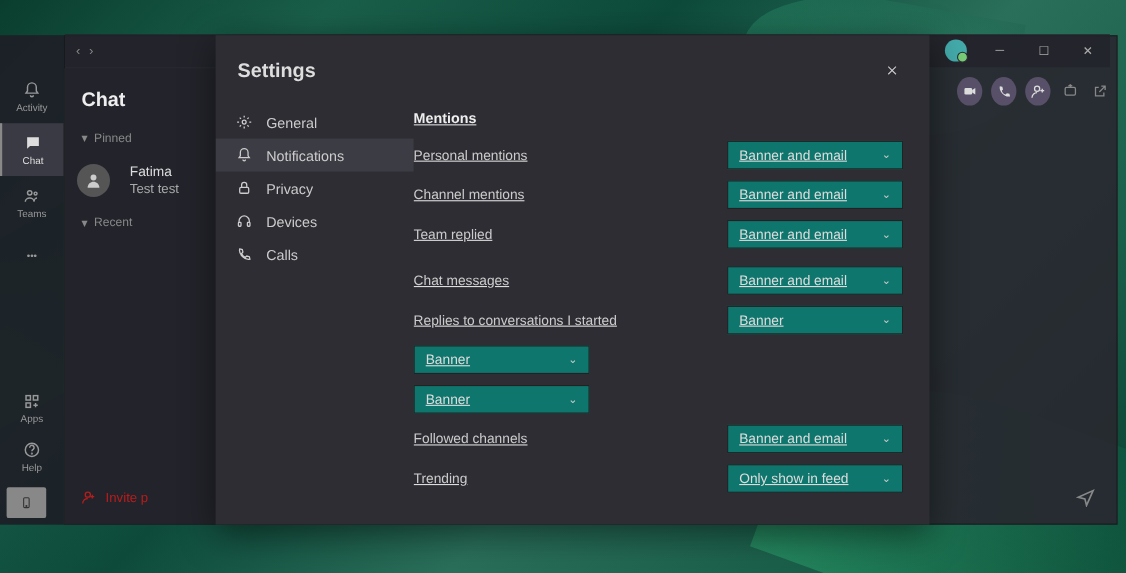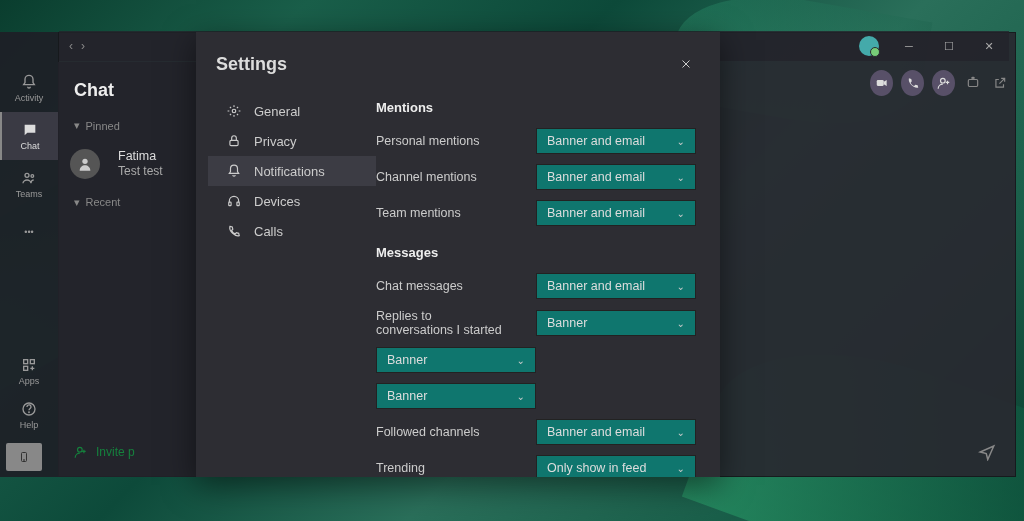--- a/index.html
+++ b/index.html
@@ -59,50 +59,50 @@
     background: rgba(35,35,42,0.85);
     padding: 0;
     color:#ccc;
   }
   .chatcol .hdr { padding: 18px 16px 10px; font-size:18px; font-weight:700; color:#eee;}
   .chatcol .grp { padding: 8px 16px; font-size:11px; color:#888; display:flex; align-items:center; gap:6px;}
   .chatcol .entry { padding: 8px 12px; display:flex; gap:18px; align-items:center;}
   .chatcol .entry .av { width:30px; height:30px; border-radius:50%; background:#555; display:flex; align-items:center; justify-content:center; color:#ccc; font-size:12px; flex:none;}
   .chatcol .entry .txt { font-size:12px; line-height:1.3; color:#aaa; overflow:hidden;}
   .chatcol .entry .txt .name { color:#ddd; font-size:12.5px;}
-  .chatcol .invite { position:absolute; bottom:8px; left:0; right:0; padding:10px 16px; font-size:12px; color:#15803d; display:flex; align-items:flex-start; gap:8px;}
+  .chatcol .invite { position:absolute; bottom:8px; left:0; right:0; padding:10px 16px; font-size:12px; color:#b91c1c; display:flex; align-items:flex-start; gap:8px;}
 
   .rightbar {
     position:absolute;
     top:70px; right:14px; width:140px; height:50px;
   }
   .rightbar .circles { display:flex; gap:8px; justify-content:flex-end; align-items:center;}
   .rightbar .circ { width:26px; height:26px; border-radius:50%; background:#585068; display:flex; align-items:center; justify-content:center; color:#ddd; font-size:13px;}
   .rightbar .sq { width:22px; height:22px; color:#888; font-size:14px; display:flex; align-items:center; justify-content:center;}
   .sendicon { position:absolute; right:28px; bottom:60px; color:#888; font-size:14px;}
 
   .modal {
     position: absolute;
-    top: 32px; left: 196px; width: 524px; bottom: 44px;
+    top: 32px; left: 196px; width: 649px; bottom: 44px;
     background: #2d2d33;
     box-shadow: 0 8px 30px rgba(0,0,0,0.5);
     display:flex; flex-direction:column;
     z-index: 10;
     color:#ddd;
   }
   .modal .mhdr { display:flex; align-items:center; padding:18px 20px 10px;}
   .modal .mhdr .title { font-size:18px; font-weight:600; flex:1;}
   .modal .mhdr .close { width:28px; height:28px; display:flex; align-items:center; justify-content:center; color:#ccc; font-size:13px; cursor:pointer;}
   .modal .mbody { display:flex; flex:1; overflow:hidden;}
   .modal .mside { width:180px; padding:8px 0;}
-  .modal .mside .sitem { display:flex; align-items:center; gap:12px; padding:7px 18px; font-size:13px; color:#ccc; cursor:pointer;margin-left:12px;}
+  .modal .mside .sitem { display:flex; align-items:center; gap:12px; padding:7px 18px; font-size:13px; color:#ccc; cursor:pointer;}
   .modal .mside .sitem.active { background:#3c3c44; }
   .modal .mside .sitem .sic { width:16px; height:16px; display:flex; align-items:center; justify-content:center; color:#ccc; font-size:13px;}
   .modal .mmain { flex:1; padding: 4px 24px 8px 0; overflow-y:auto;}
-  .modal .section { margin-bottom:6px; }
+  .modal .section { margin-bottom:6px;text-decoration:underline; }
   .modal .section .shdr { font-size:13px; font-weight:700; color:#eee; padding:8px 0;}
   .modal .row { display:flex; align-items:center; padding:5px 0;gap:32px;}
   .modal .row .lbl { flex:1; font-size:12.5px; color:#ccc;}
   .modal .row .sel { width:160px; height:26px; background:#0f766e; border:1px solid #222; display:flex; align-items:center; padding:0 10px; font-size:12.5px; color:#ddd; position:relative; cursor:pointer;}
   .modal .row .sel .chev { position:absolute; right:10px; color:#ccc; font-size:10px;}
 
   svg { display:block; }
 </style>
 </head>
 <body>
@@ -278,37 +278,37 @@
     <div class="mside">
       <div class="sitem">
         <span class="sic">
             <svg width="14" height="14" viewBox="0 0 24 24" fill="none" stroke="currentColor" stroke-width="2">
               <circle cx="12" cy="12" r="3"></circle>
               <path d="M12 2v3M12 19v3M4 12H1M23 12h-3M5 5l2 2M17 17l2 2M5 19l2-2M17 7l2-2"></path>
             </svg>
           </span>
         <span>General</span>
       </div>
+      <div class="sitem active">
+        <span class="sic">
+            <svg width="14" height="14" viewBox="0 0 24 24" fill="none" stroke="currentColor" stroke-width="2">
+              <path d="M6 8a6 6 0 0112 0v5l2 3H4l2-3V8z"></path>
+              <path d="M10 19a2 2 0 004 0"></path>
+            </svg>
+          </span>
+        <span>Notifications</span>
+      </div>
       <div class="sitem">
         <span class="sic">
             <svg width="14" height="14" viewBox="0 0 24 24" fill="none" stroke="currentColor" stroke-width="2">
               <rect x="5" y="11" width="14" height="9" rx="2"></rect>
               <path d="M8 11V7a4 4 0 018 0v4"></path>
             </svg>
           </span>
         <span>Privacy</span>
-      </div>
-      <div class="sitem active">
-        <span class="sic">
-            <svg width="14" height="14" viewBox="0 0 24 24" fill="none" stroke="currentColor" stroke-width="2">
-              <path d="M6 8a6 6 0 0112 0v5l2 3H4l2-3V8z"></path>
-              <path d="M10 19a2 2 0 004 0"></path>
-            </svg>
-          </span>
-        <span>Notifications</span>
       </div>
       <div class="sitem">
         <span class="sic">
             <svg width="14" height="14" viewBox="0 0 24 24" fill="none" stroke="currentColor" stroke-width="2">
               <path d="M4 14v-2a8 8 0 0116 0v2"></path>
               <rect x="3" y="14" width="4" height="6" rx="1"></rect>
               <rect x="17" y="14" width="4" height="6" rx="1"></rect>
             </svg>
           </span>
         <span>Devices</span>
@@ -334,30 +334,29 @@
             </div>
         </div>
         <div class="row">
           <div class="lbl">Channel mentions</div>
           <div class="sel">
               <span>Banner and email</span>
               <span class="chev">⌄</span>
             </div>
         </div>
         <div class="row">
-          <div class="lbl">Team mentions</div>
+          <div class="lbl">Team replied</div>
           <div class="sel">
               <span>Banner and email</span>
               <span class="chev">⌄</span>
             </div>
         </div>
       </div>
 
       <div class="section">
-        <div class="shdr">Messages</div>
         <div class="row">
           <div class="lbl">Chat messages</div>
           <div class="sel">
               <span>Banner and email</span>
               <span class="chev">⌄</span>
             </div>
         </div>
         <div class="row">
           <div class="lbl">Replies to conversations I started</div>
           <div class="sel">

